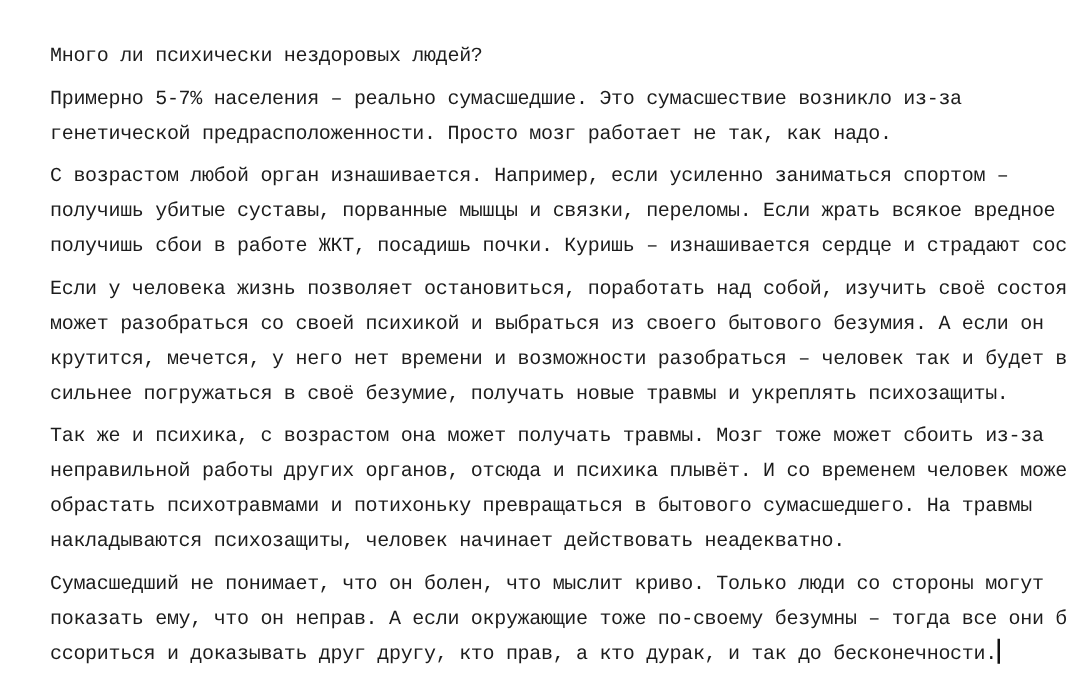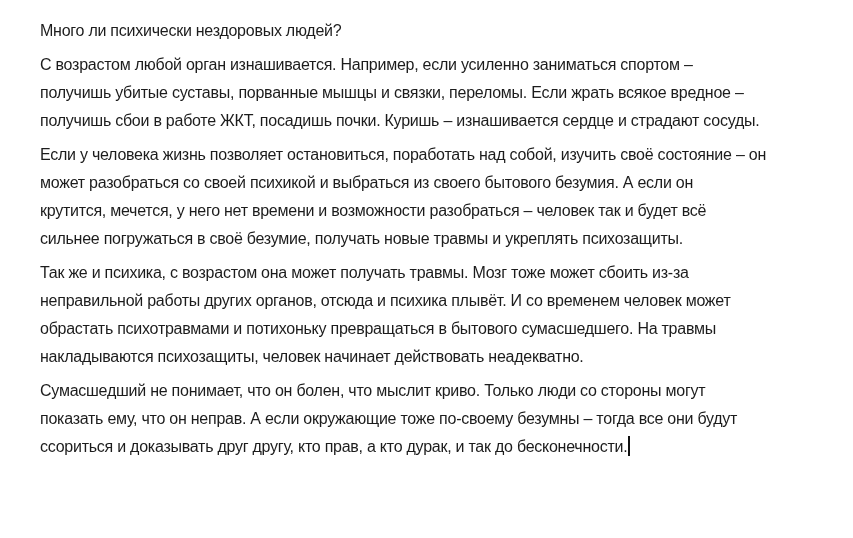--- a/index.html
+++ b/index.html
@@ -7,22 +7,22 @@
     padding: 0;
     background: #ffffff;
     width: 853px;
     height: 538px;
     overflow: hidden;
   }
   .doc {
     box-sizing: border-box;
     width: 853px;
     height: 538px;
-    padding: 17px 38px 0 40px;
-    font-family: Liberation Sans, sans-serif;
+    padding: 31px 38px 0 40px;
+    font-family: Liberation Mono, monospace;
     font-size: 16px;
     line-height: 28px;
     letter-spacing: -0.25px;
     color: #1c1c1c;
     white-space: pre; 
   }
   .doc p {
     margin: 0 0 6px 0;
     padding: 0;
   }
@@ -36,21 +36,22 @@
     animation: blink 1.1s steps(1) infinite;
   }
   @keyframes blink {
     0%, 60% { opacity: 1; }
     61%, 100% { opacity: 0; }
   }
 </style>
 </head>
 <body>
 
-<div class="doc"><p><span>Много ли психически нездоровых людей?</span></p><p><span>С возрастом любой орган изнашивается. Например, если усиленно заниматься спортом –
+<div class="doc"><p><span>Много ли психически нездоровых людей?</span></p><p><span>Примерно 5-7% населения – реально сумасшедшие. Это сумасшествие возникло из-за
+генетической предрасположенности. Просто мозг работает не так, как надо.</span></p><p><span>С возрастом любой орган изнашивается. Например, если усиленно заниматься спортом –
 получишь убитые суставы, порванные мышцы и связки, переломы. Если жрать всякое вредное –
 получишь сбои в работе ЖКТ, посадишь почки. Куришь – изнашивается сердце и страдают сосуды.</span></p><p><span>Если у человека жизнь позволяет остановиться, поработать над собой, изучить своё состояние – он
 может разобраться со своей психикой и выбраться из своего бытового безумия. А если он
 крутится, мечется, у него нет времени и возможности разобраться – человек так и будет всё
 сильнее погружаться в своё безумие, получать новые травмы и укреплять психозащиты.</span></p><p><span>Так же и психика, с возрастом она может получать травмы. Мозг тоже может сбоить из-за
 неправильной работы других органов, отсюда и психика плывёт. И со временем человек может
 обрастать психотравмами и потихоньку превращаться в бытового сумасшедшего. На травмы
 накладываются психозащиты, человек начинает действовать неадекватно.</span></p><p><span>Сумасшедший не понимает, что он болен, что мыслит криво. Только люди со стороны могут
 показать ему, что он неправ. А если окружающие тоже по-своему безумны – тогда все они будут
 ссориться и доказывать друг другу, кто прав, а кто дурак, и так до бесконечности.</span><span class="caret"></span></p></div>

